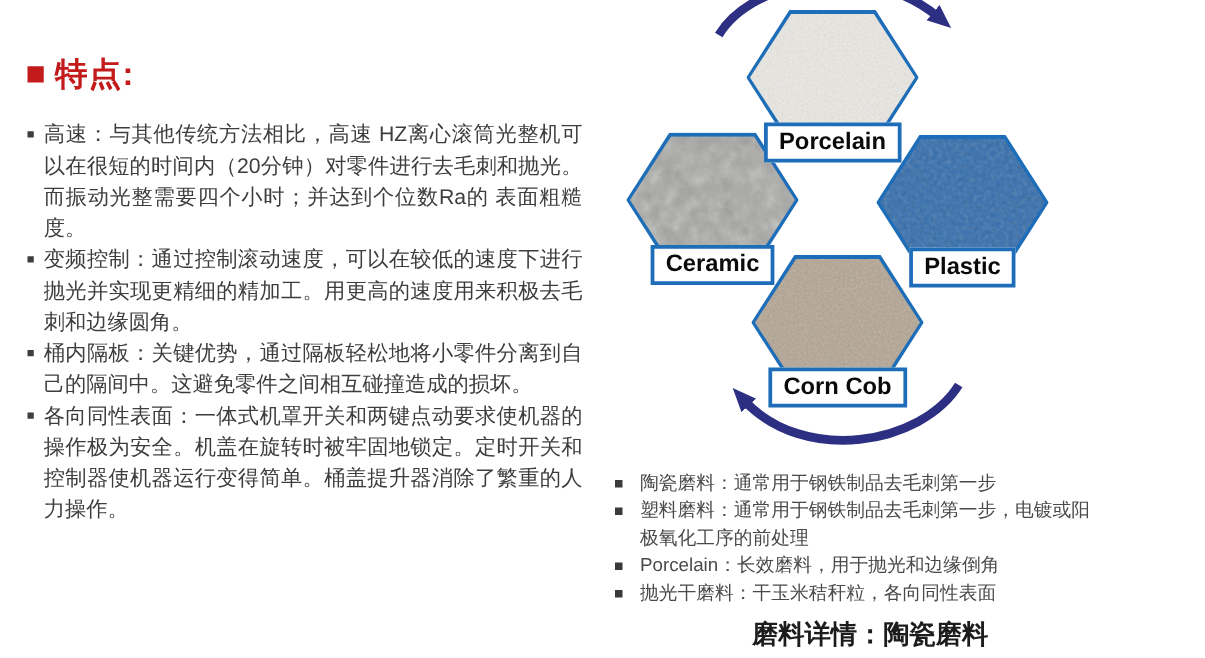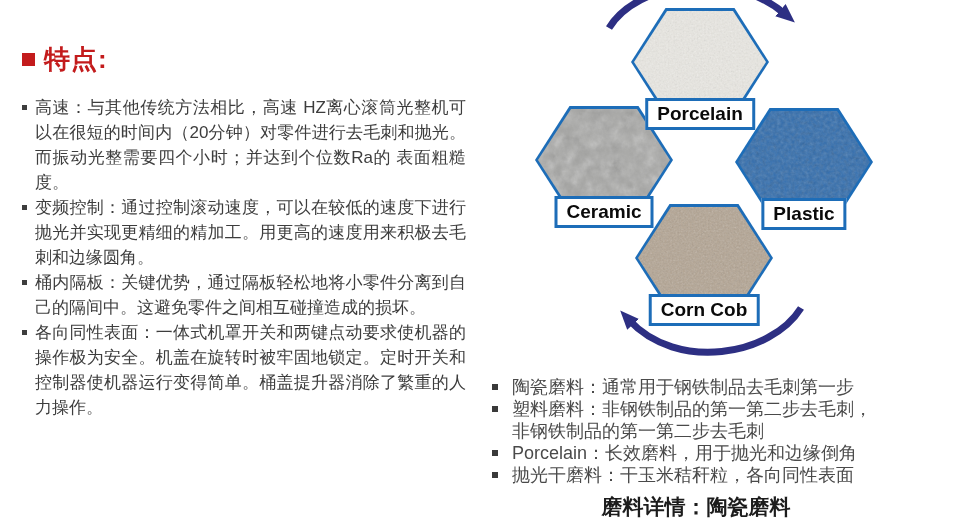--- a/index.html
+++ b/index.html
@@ -19,21 +19,21 @@
   .features-list li{
     position:relative;padding-left:13px;margin:0;
     font-size:17px;line-height:25px;color:#3d3d3d;
     text-align:justify;text-justify:inter-ideograph;
   }
   .features-list li::before{
     content:"";position:absolute;left:0;top:10px;width:5px;height:5px;background:#3d3d3d;
   }
 
   
-  .diagram{position:absolute;left:519px;top:0;width:380px;height:372px;}
+  .diagram{position:absolute;left:485px;top:0;width:380px;height:372px;}
   .arrows{position:absolute;left:0;top:0;}
   .hexwrap{position:absolute;width:138px;height:108px;}
   .hex-bg{
     position:absolute;inset:0;background:#1d6db8;
     clip-path:polygon(25% 0,75% 0,100% 50%,75% 100%,25% 100%,0 50%);
   }
   .hex-tex{
     position:absolute;inset:3px;
     clip-path:polygon(25% 0,75% 0,100% 50%,75% 100%,25% 100%,0 50%);
   }
@@ -51,21 +51,21 @@
   .hx-plastic{left:216px;top:108px;}
   .hx-corncob{left:116px;top:204px;}
 
   
   .media-notes{
     position:absolute;left:484px;top:376px;width:396px;
     list-style:none;margin:0;padding:0;
   }
   .media-notes li{
     position:relative;padding-left:28px;
-    font-size:18px;line-height:22px;color:#4a4a4a;
+    font-size:15px;line-height:22px;color:#4a4a4a;
   }
   .media-notes li::before{
     content:"";position:absolute;left:8px;top:8px;width:6px;height:6px;background:#3a3a3a;
   }
 
   
   .sales-note{
     position:absolute;left:510px;top:493px;width:372px;
     text-align:center;font-size:21px;font-weight:bold;color:#1c1c1c;
   }
@@ -161,20 +161,20 @@
           <rect width="132" height="102" filter="url(#nFine)" class="mul" opacity="0.38"></rect>
           <rect width="132" height="102" filter="url(#nFine)" class="scr" opacity="0.35"></rect>
         </svg>
       </div>
       <div class="hex-label">Corn Cob</div>
     </div>
   </div>
 
   <ul class="media-notes">
     <li>陶瓷磨料：通常用于钢铁制品去毛刺第一步</li>
-    <li>塑料磨料：非钢铁制品的第一第二步去毛刺，非钢铁制品的第一第二步去毛刺</li>
+    <li>塑料磨料：通常用于钢铁制品去毛刺第一步，电镀或阳极氧化工序的前处理</li>
     <li>Porcelain：长效磨料，用于抛光和边缘倒角</li>
     <li>抛光干磨料：干玉米秸秆粒，各向同性表面</li>
   </ul>
 
   <div class="sales-note">磨料详情：陶瓷磨料</div>
 
 </div>
 
 </body></html>

